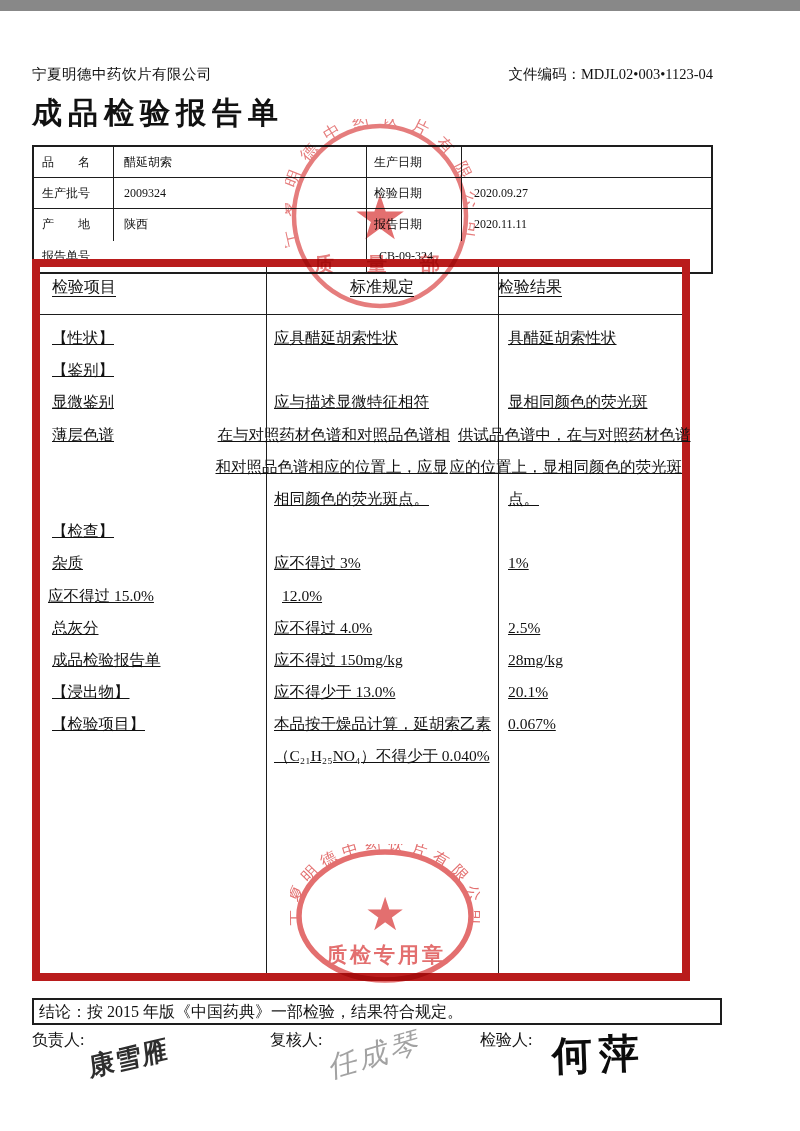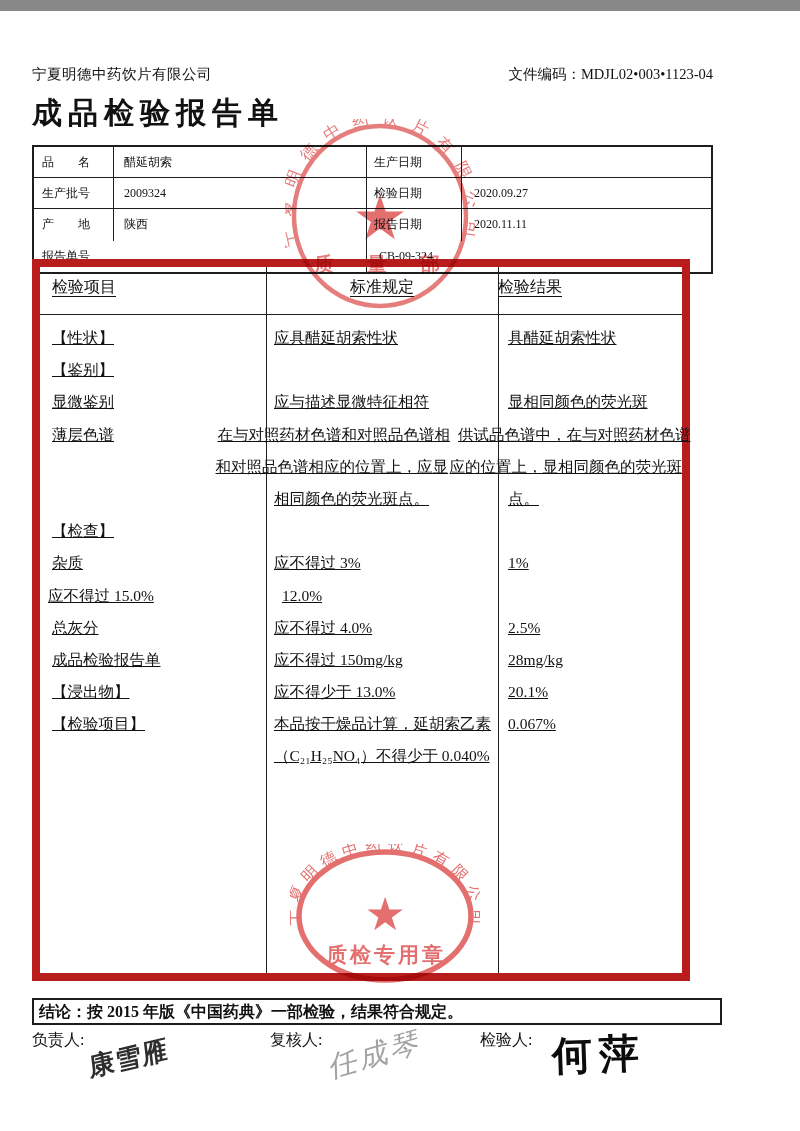--- a/index.html
+++ b/index.html
@@ -33,21 +33,21 @@
   #mth-result{left:458px;right:0;}
   .vline{position:absolute;top:0;bottom:0;width:1px;background:#1d1d1d;}
   #mt-body{position:absolute;left:0;right:0;top:48px;bottom:0;padding-top:7px;}
   .mrow{display:flex;height:32.2px;}
   .mcell{box-sizing:border-box;font-size:15.5px;line-height:32.2px;white-space:nowrap;overflow:visible;text-decoration:underline;}
   .mc1{width:226px;padding-left:12px;}
   .mc2{width:232px;padding-left:8px;}
   .mc3{flex:1;padding-left:10px;}
 
   
-  #conclusion-box{left:32px;top:987px;width:690px;height:27px;border:2px solid #1d1d1d;box-sizing:border-box;font-weight:bold;}
+  #conclusion-box{left:32px;top:987px;width:690px;height:27px;border:2px solid #1d1d1d;box-sizing:border-box;}
   #conclusion-text{font-size:16px;line-height:23px;padding-left:5px;white-space:nowrap;}
   .sig-label{font-size:16px;top:1019px;}
   #lbl-responsible{left:32px;}
   #lbl-reviewer{left:270px;}
   #lbl-inspector{left:480px;}
   .sig{white-space:nowrap;}
   #sig-responsible{left:88px;top:1030px;font-size:26px;font-weight:600;color:#2e2e2e;
       transform:rotate(-13deg) skewX(-6deg);letter-spacing:1px;}
   #sig-reviewer{left:328px;top:1024px;font-size:29px;color:#a2a2a2;
       transform:rotate(-16deg) skewX(-14deg);letter-spacing:3px;}

